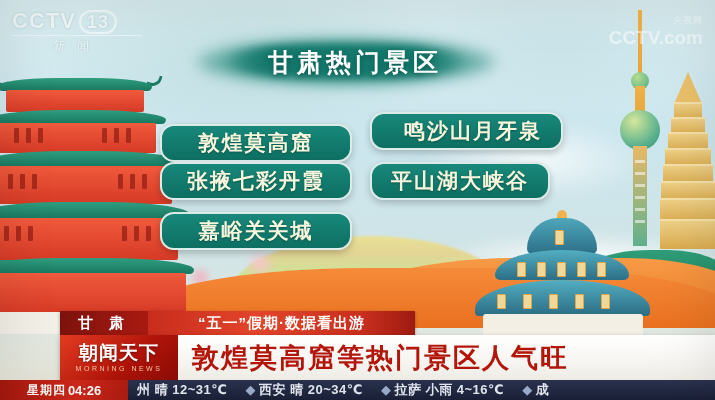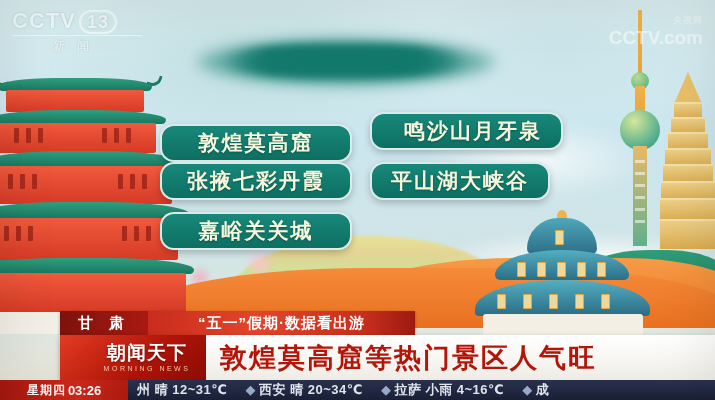--- a/index.html
+++ b/index.html
@@ -143,21 +143,21 @@
   .kicker{position:absolute;left:60px;top:311px;width:355px;height:24px;
           background:linear-gradient(90deg,#a11a12 0%,#c62a1b 22%,#e2452a 55%,#c92f1d 85%,#9d1a11 100%);
           display:flex;align-items:center;box-shadow:0 1px 3px rgba(0,0,0,.35);}
   .kicker .loc{width:88px;text-align:center;font-size:15px;font-weight:700;color:#fff;letter-spacing:6px;
                background:linear-gradient(90deg,#7d120c,#a81a11);height:100%;line-height:24px;}
   .kicker .kt{flex:1;text-align:center;font-size:15px;font-weight:700;color:#fff;letter-spacing:1px;}
 
   .headline{position:absolute;left:60px;top:335px;width:655px;height:45px;display:flex;align-items:center;
             background:linear-gradient(180deg,#ffffff,#f3f1ea);box-shadow:0 2px 5px rgba(0,0,0,.3);}
   .brandbox{width:118px;height:45px;background:linear-gradient(135deg,#e23b22,#b01409 60%,#8d0d06);
-            display:flex;flex-direction:column;align-items:center;justify-content:center;padding-left:28px;}
+            display:flex;flex-direction:column;align-items:center;justify-content:center;}
   .brandbox .cn{font-size:19px;font-weight:700;color:#fff;letter-spacing:1px;line-height:1;
                 text-shadow:0 1px 2px rgba(0,0,0,.4);}
   .brandbox .en{font-size:7px;color:#f6c9a8;letter-spacing:2.5px;margin-top:3px;}
   .headline .ht{flex:1;padding-left:14px;font-size:27px;font-weight:700;color:#b5160a;letter-spacing:2px;
                 white-space:nowrap;}
 
   .ticker{position:absolute;left:0;top:380px;width:715px;height:20px;
           background:linear-gradient(180deg,#2b3350,#1b2138);display:flex;align-items:center;overflow:hidden;}
   .ticker .day{width:128px;height:20px;background:linear-gradient(90deg,#a8180f,#d1291a 60%,#b31c11);
                display:flex;align-items:center;justify-content:center;gap:2px;flex:none;}
@@ -262,20 +262,21 @@
     <div class="win" style="left:14px;top:164px"></div>
       <div class="win" style="left:26px;top:164px"></div>
     <div class="win" style="left:38px;top:164px"></div>
       <div class="win" style="left:132px;top:164px"></div>
     <div class="win" style="left:144px;top:164px"></div>
       <div class="win" style="left:156px;top:164px"></div>
   </div>
 
   <div class="brush"></div>
   <div class="brush2"></div>
+  <div class="title">甘肃热门景区</div>
 
   <div class="pill p-0">
     <span>敦煌莫高窟</span>
     </div>
   <div class="pill p-1">
     <span>鸣沙山月牙泉</span>
     </div>
   <div class="pill p-2">
     <span>张掖七彩丹霞</span>
     </div>
@@ -306,21 +307,21 @@
     <div class="brandbox">
       <div class="cn">朝闻天下</div>
       <div class="en">MORNING NEWS</div>
     </div>
     <div class="ht">敦煌莫高窟等热门景区人气旺</div>
   </div>
 
   <div class="ticker">
     <div class="day">
       <div class="dw">星期四</div>
-      <div class="tm">03:26</div>
+      <div class="tm">04:26</div>
     </div>
     <div class="feed">
       <div class="itm">
         <span class="dot"></span><span>州</span>
         <span>晴</span>
         <span>12~31℃</span>
       </div>
       <div class="itm">
         <span class="dot">◆</span><span>西安</span>
         <span>晴</span>

